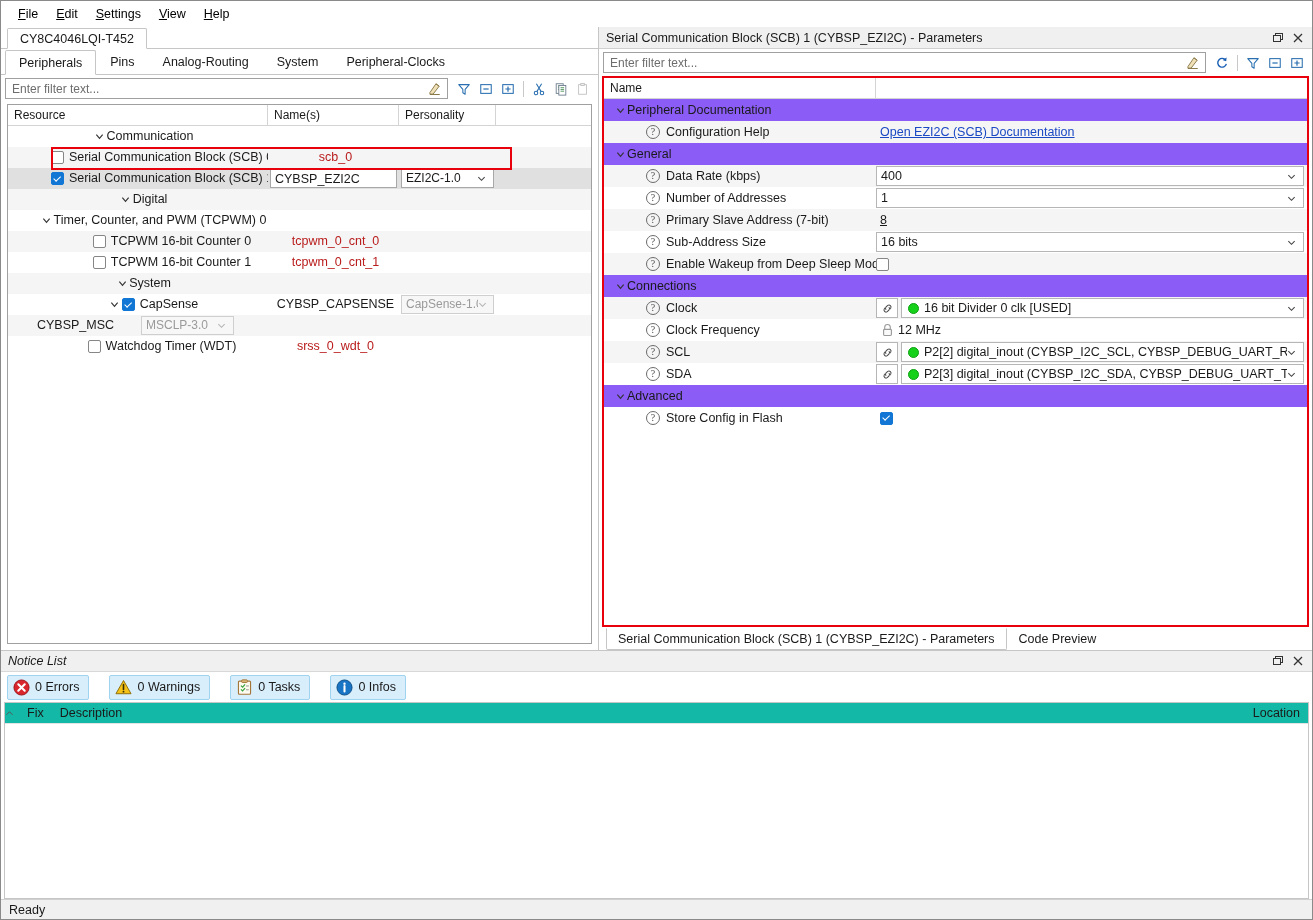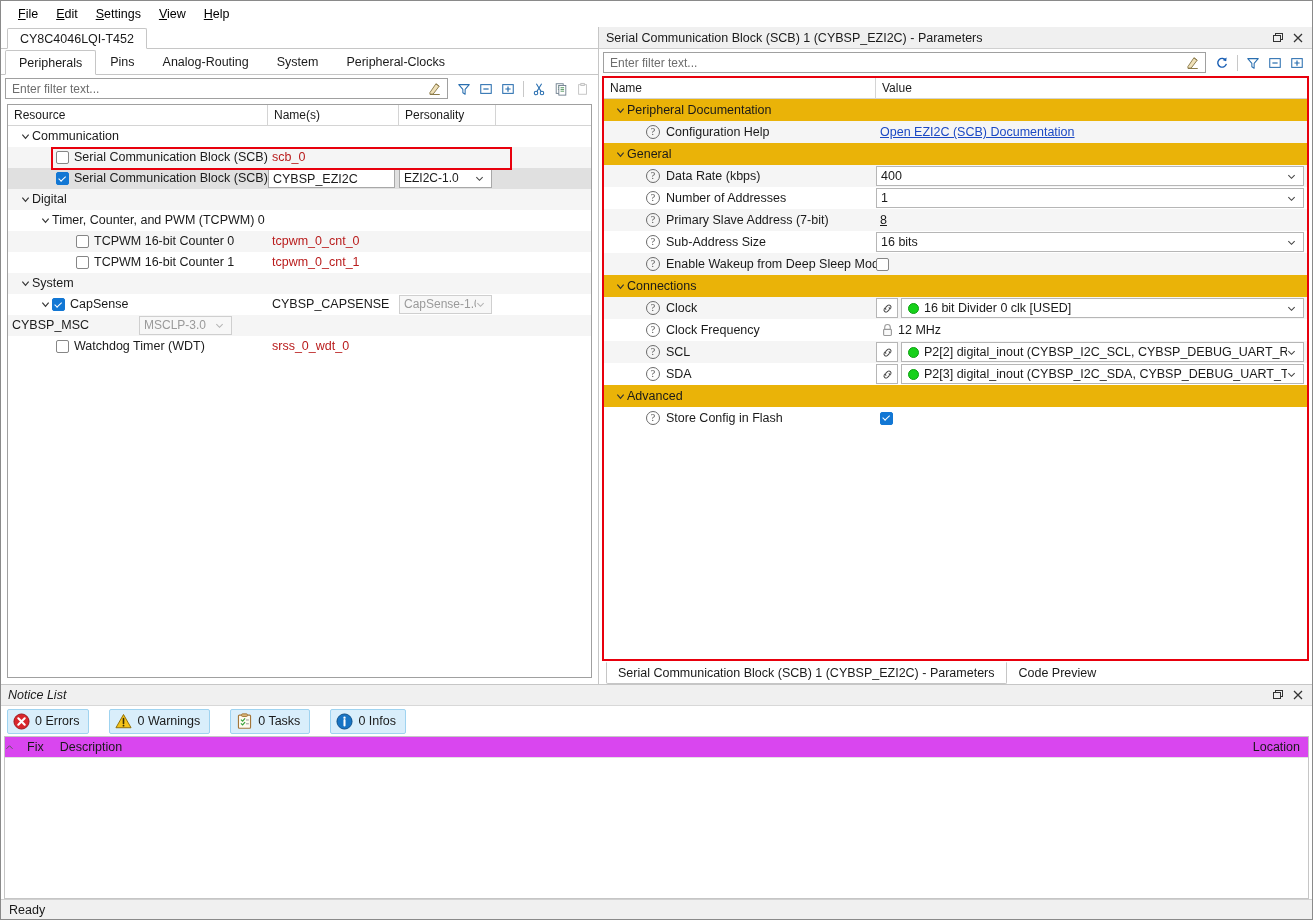--- a/index.html
+++ b/index.html
@@ -191,20 +191,21 @@
   .trow.alt { background: #f5f5f5; }
   .trow.sel { background: #e0e0e0; }
   .tc {
     height: 21px;
     line-height: 21px;
     font-size: 12.5px;
     overflow: hidden;
     white-space: nowrap;
     display: flex;
     align-items: center;
+    justify-content: center;
   }
   .tc.c1 { width: 260px; flex: 0 0 260px; }
   .tc.c2 { width: 131px; flex: 0 0 131px; padding-left: 4px; }
   .tc.c3 { width: 97px; flex: 0 0 97px; }
   .tc.c4 { flex: 1 1 auto; }
   .gray { color: #b91c1c; }
 
   .chev {
     width: 14px; flex: 0 0 14px;
     display: inline-flex; align-items: center; justify-content: center;
@@ -332,21 +333,21 @@
     flex: 0 0 auto;
   }
   .params-spacer { flex: 1 1 auto; background: #ffffff; }
 
   .prow {
     display: flex;
     height: 22px;
     align-items: center;
   }
   .prow.alt { background: #f5f5f5; }
-  .prow.grp { background: #eab308; gap: 35px; }
+  .prow.grp { background: #8b5cf6; gap: 35px; }
   .pn {
     width: 272px; flex: 0 0 272px;
     height: 22px;
     display: flex; align-items: center;
     font-size: 12.5px;
     overflow: hidden;
     white-space: nowrap;
   }
   .pv {
     flex: 1 1 auto;
@@ -488,26 +489,26 @@
     align-items: center;
     gap: 5px;
     padding: 0 9px 0 5px;
     background: #d9eefb;
     border: 1px solid #9fd3f0;
     border-radius: 2px;
     font-size: 12.5px;
     white-space: nowrap;
   }
   .notice-grid {
-    height: 163px;
+    height: 197px;
     border-top: 1px solid #c6c6c6;
     border-bottom: 1px solid #c6c6c6;
     display: flex;
     flex-direction: column;
-    background: #d946ef;
+    background: #14b8a6;
     margin: 0 3px;
     border-left: 1px solid #c6c6c6;
     border-right: 1px solid #c6c6c6;
   }
   .ng-head {
     height: 21px;
     display: flex;
     align-items: center;
     font-size: 12.5px;
     border-bottom: 1px solid #e2e2e2;
@@ -846,21 +847,20 @@
           <svg width="14" height="14" viewBox="0 0 16 16">
             <rect x="2" y="3" width="12" height="10" fill="#fff" stroke="#2a6fb0" stroke-width="1.2"></rect>
             <path d="M5 8 L11 8 M8 5 L8 11" stroke="#2a6fb0" stroke-width="1.4"></path>
           </svg>
         </div>
       </div>
 
       <div class="params-wrap">
         <div class="params-head">
           <div class="ph1">Name</div>
-          <div class="ph2">Value</div>
         </div>
         <div class="params-body">
 
           <div class="prow grp">
             <div class="pn" style="padding-left:9px">
               <span class="chev">
                 <svg width="9" height="9" viewBox="0 0 10 10">
                     <path d="M1.5 3 L5 7 L8.5 3" fill="none" stroke="#333" stroke-width="1.3"></path>
                   </svg>
               </span>

